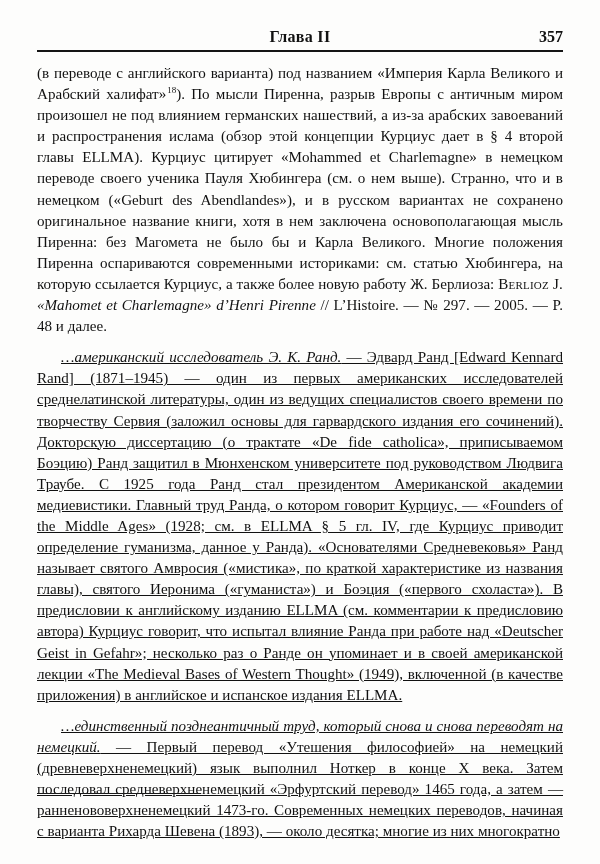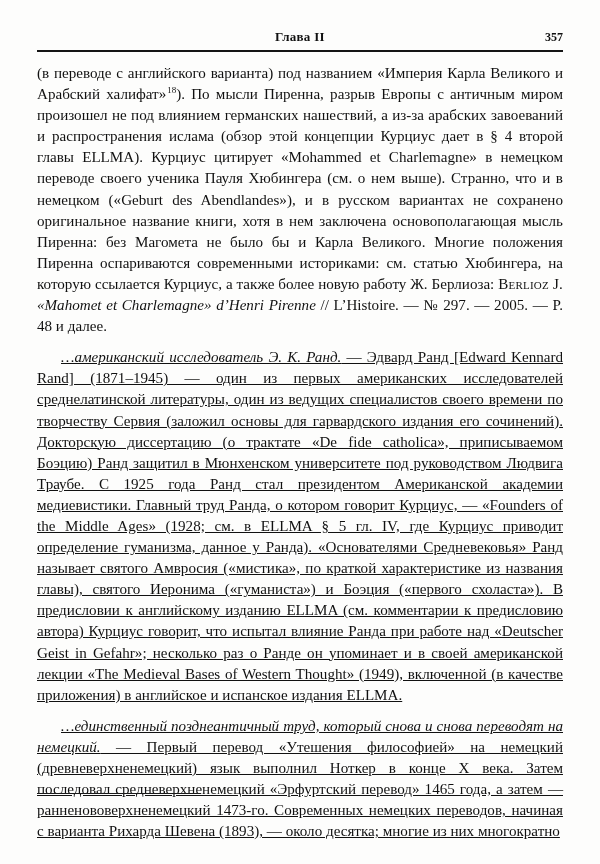--- a/index.html
+++ b/index.html
@@ -34,31 +34,31 @@
     position: relative;
     height: 18px;
   }
 
   .chapter-title {
     position: absolute;
     left: 0;
     right: 0;
     top: 0;
     text-align: center;
-    font-size: 13px;
+    font-size: 16px;
     font-weight: bold;
     letter-spacing: 0.3px;
     line-height: 18px;
   }
 
   .page-number {
     position: absolute;
     right: 0;
     top: 0;
-    font-size: 12px;
+    font-size: 16px;
     font-weight: bold;
     line-height: 18px;
   }
 
   .head-rule {
     position: absolute;
     left: 37px;
     right: 37px;
     top: 50px;
     height: 2px;

